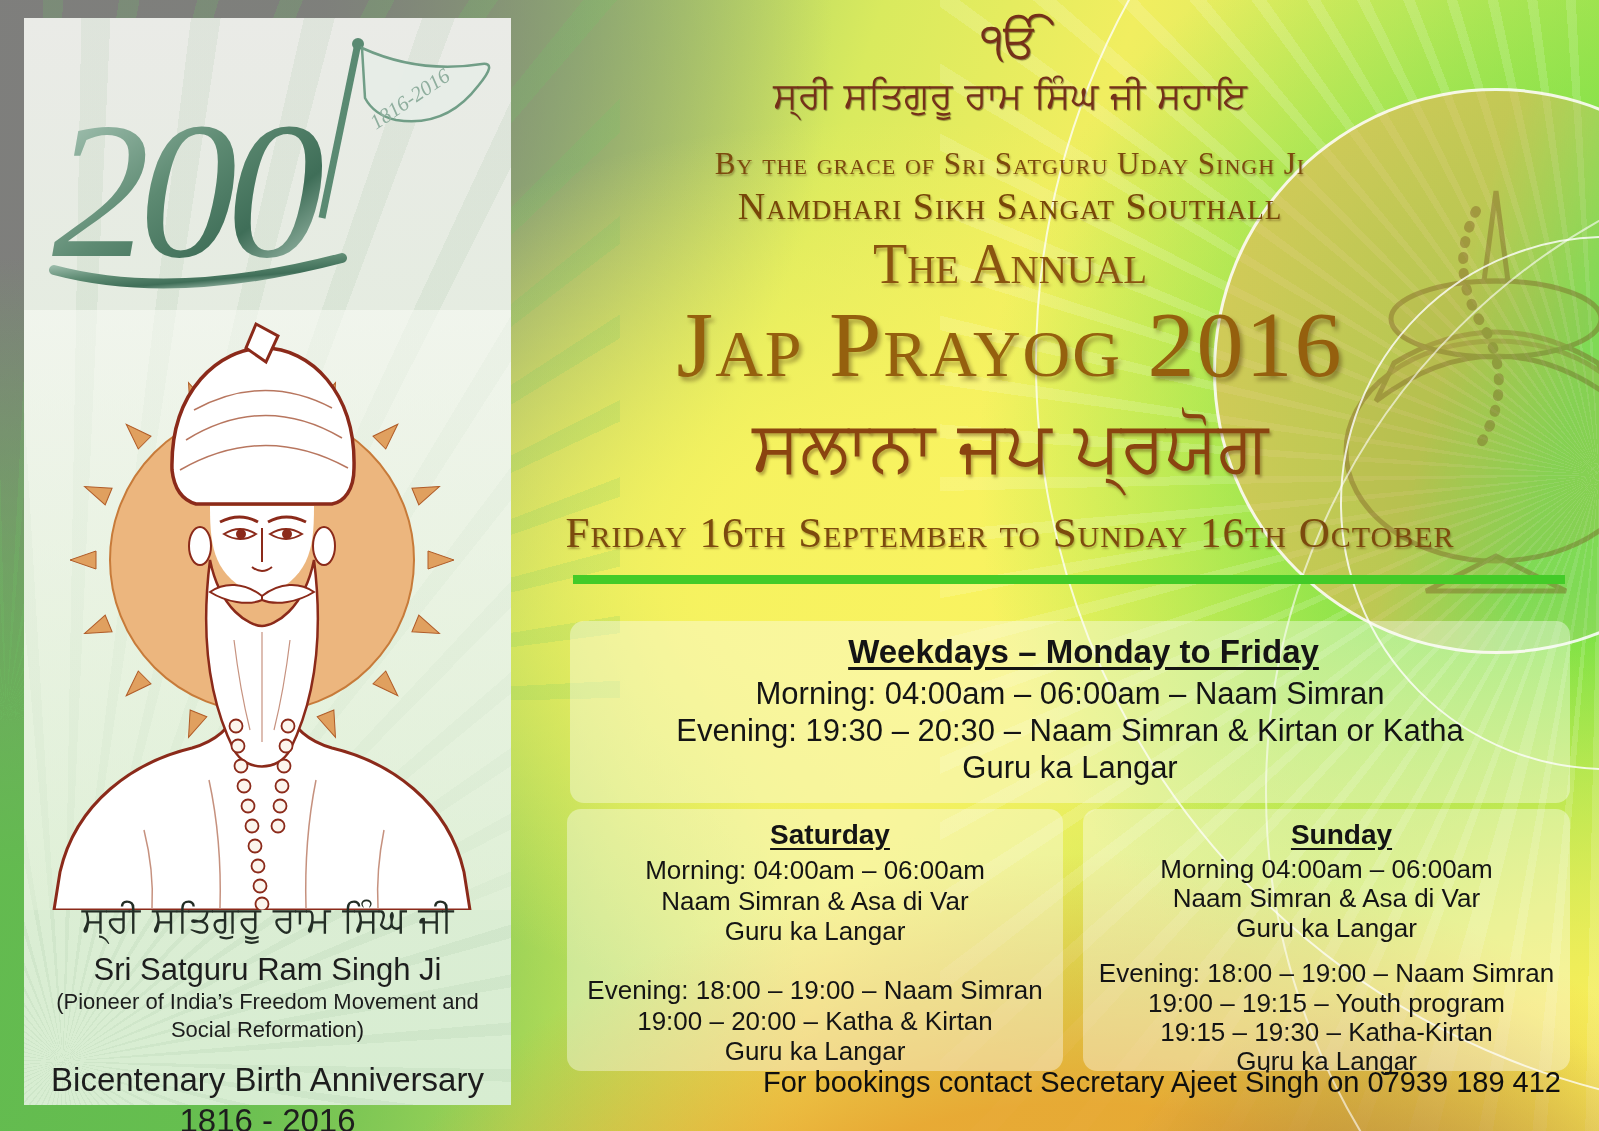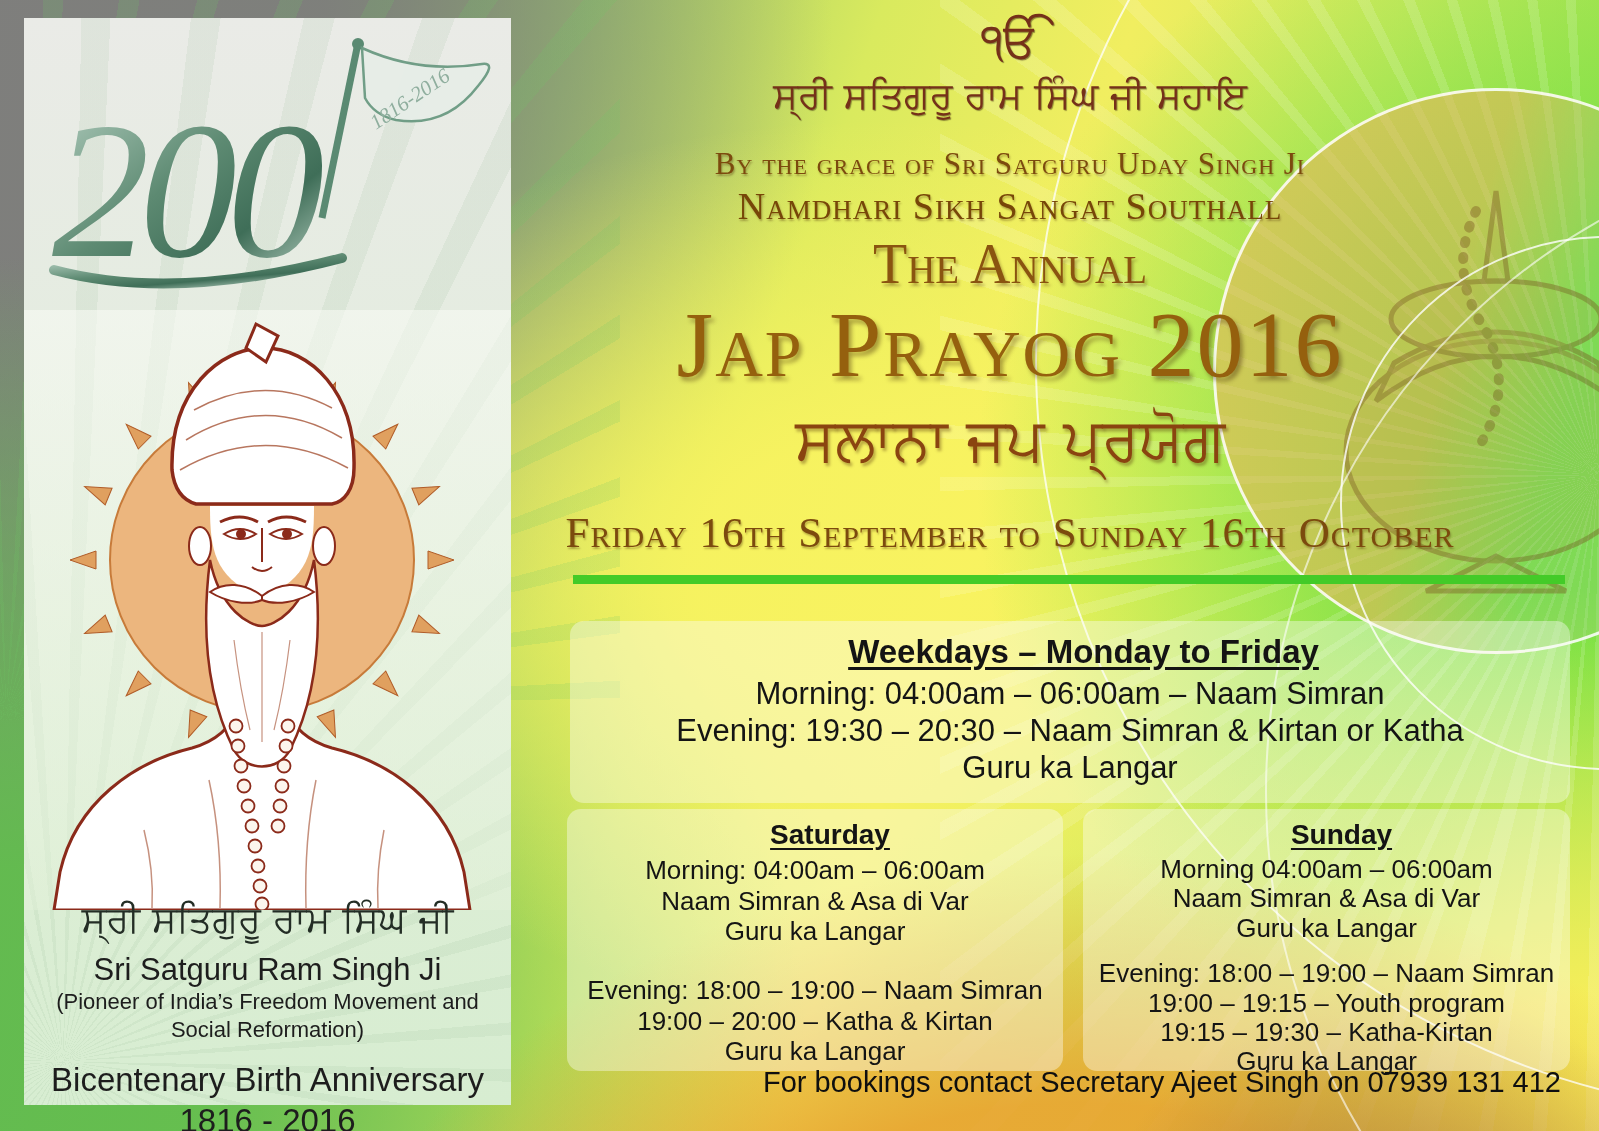--- a/index.html
+++ b/index.html
@@ -49,21 +49,21 @@
   
   .right-head{position:absolute;left:480px;top:0;width:1060px;z-index:7;text-align:center;
     font-family:"Liberation Serif",serif;color:#7c4a0e;}
   .right-head>div{position:absolute;left:0;width:100%;}
   .ik-onkar{top:12px;font-size:48px;color:#753019;text-shadow:1px 1px 1px rgba(40,15,5,.5);font-family:"DejaVu Sans",sans-serif;}
   .invocation{top:74px;font-size:37px;color:#753019;text-shadow:1px 1px 1px rgba(40,15,5,.45);font-family:"DejaVu Sans",sans-serif;}
   .grace{top:146px;font-size:31px;font-variant:small-caps;letter-spacing:1px;color:#7c4a0e;text-shadow:1px 2px 2px rgba(70,35,0,.35);}
   .org{top:184px;font-size:38px;font-variant:small-caps;letter-spacing:1px;color:#774608;text-shadow:1px 2px 2px rgba(70,35,0,.35);}
   .annual{top:232px;font-size:56px;font-variant:small-caps;color:#8a5410;text-shadow:2px 3px 3px rgba(70,35,0,.35);}
   .main-title{top:290px;font-size:94px;font-variant:small-caps;letter-spacing:2px;color:#95600e;text-shadow:3px 4px 4px rgba(60,30,0,.4);}
-  .gurmukhi-big{top:404px;font-size:60px;color:#8a4410;text-shadow:2px 3px 3px rgba(70,30,0,.35);font-family:"DejaVu Sans",sans-serif;}
+  .gurmukhi-big{top:404px;font-size:72px;color:#8a4410;text-shadow:2px 3px 3px rgba(70,30,0,.35);font-family:"DejaVu Sans",sans-serif;}
   .dates{top:508px;font-size:43px;font-variant:small-caps;letter-spacing:1px;color:#7c4a0e;text-shadow:1px 2px 2px rgba(70,35,0,.35);}
 
   .green-bar{position:absolute;left:573px;top:575px;width:992px;height:9px;background:#43cb28;z-index:5;}
 
   
   .sched{position:absolute;z-index:7;background:rgba(253,253,248,.4);border-radius:14px;
     text-align:center;color:#141414;}
   .weekdays-box{left:570px;top:621px;width:1000px;height:170px;padding-top:12px;}
   .weekdays-box .sched-title{font-size:33px;padding-left:27px;}
   .weekdays-box .sched-line{font-size:31px;line-height:1.2;}
@@ -258,15 +258,15 @@
     <div class="sched-title">Sunday</div>
     <div class="sched-line">Morning 04:00am – 06:00am</div>
     <div class="sched-line">Naam Simran &amp; Asa di Var</div>
     <div class="sched-line">Guru ka Langar</div>
     <div class="sched-line spaced">Evening: 18:00 – 19:00 – Naam Simran</div>
     <div class="sched-line">19:00 – 19:15 – Youth program</div>
     <div class="sched-line">19:15 – 19:30 – Katha-Kirtan</div>
     <div class="sched-line">Guru ka Langar</div>
   </div>
 
-  <div class="contact">For bookings contact Secretary Ajeet Singh on 07939 131 412</div>
+  <div class="contact">For bookings contact Secretary Ajeet Singh on 07939 189 412</div>
 
 </div>
 
 </body></html>

